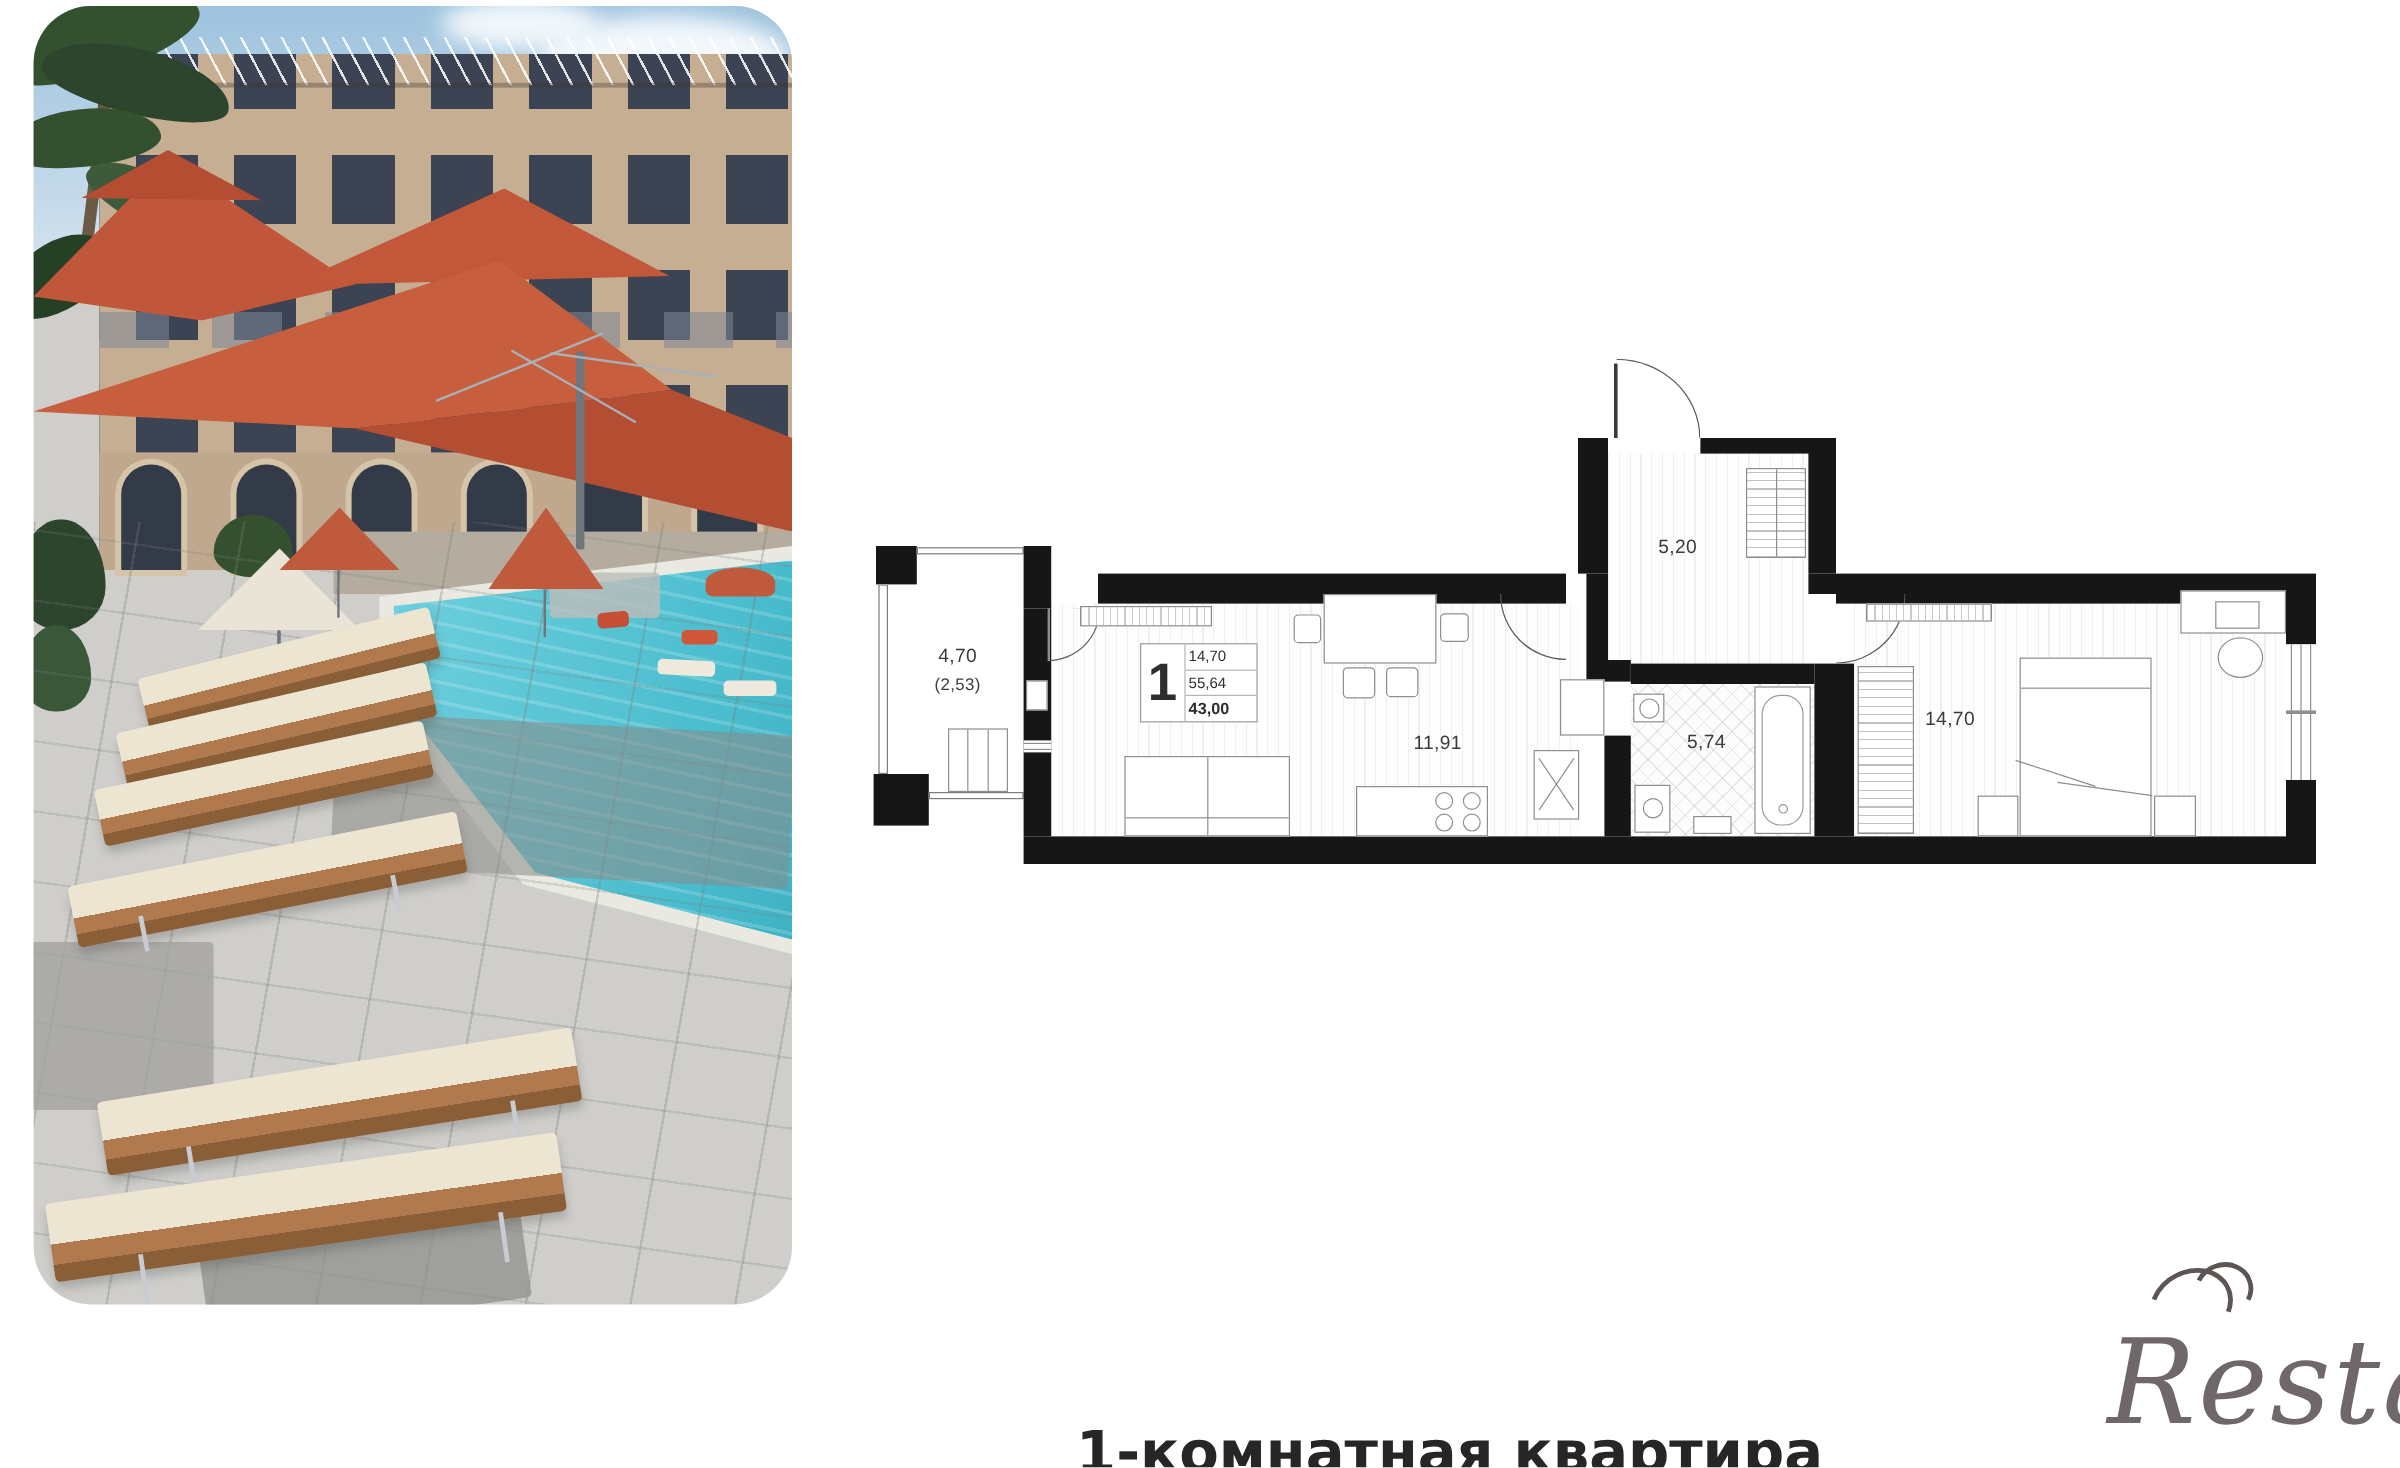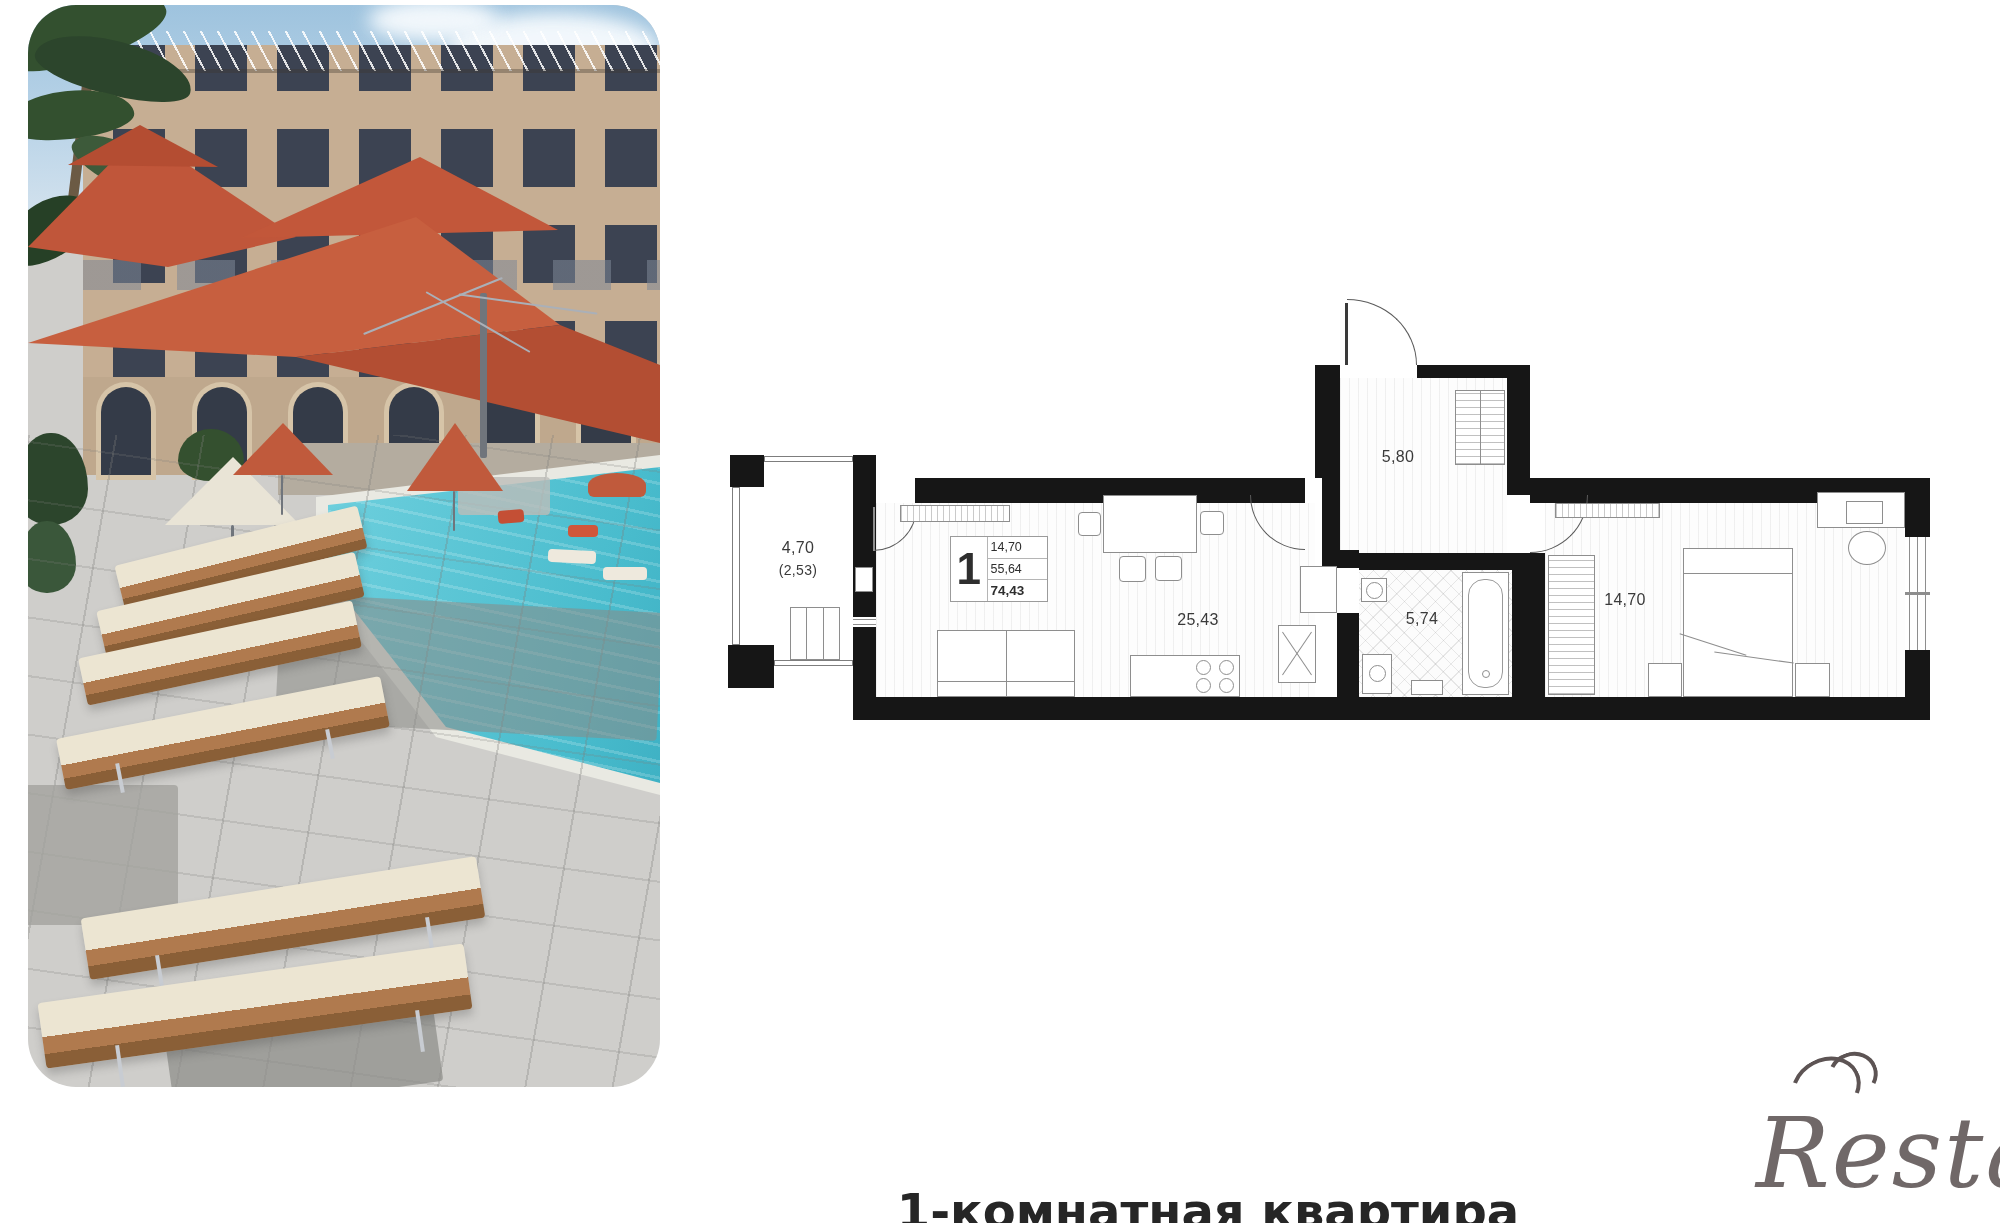--- a/index.html
+++ b/index.html
@@ -236,50 +236,50 @@
     <div class="thin-line" style="left:145px;top:277px;width:2px;height:44px;"></div>
     <div class="thin-line" style="left:617px;top:73px;width:3px;height:62px;background:#3a3a3a;"></div>
     <div class="arc tr" style="left:619px;top:69px;width:70px;height:66px;"></div>
     <div class="arc bl" style="left:522px;top:265px;width:55px;height:55px;"></div>
     <div class="arc br" style="left:802px;top:265px;width:58px;height:58px;"></div>
     <div class="fur" style="left:572px;top:336px;width:37px;height:47px;"></div>
 
     <div class="fur shelves" style="left:727px;top:160px;width:50px;height:75px;">
       <div class="thin-line" style="left:50%;top:0;width:1px;height:100%;"></div>
     </div>
-    <div class="plabel" style="left:670px;top:227px;">5,80</div>
+    <div class="plabel" style="left:670px;top:227px;">5,20</div>
 
     <div class="fur dense-h" style="left:172px;top:275px;width:110px;height:17px;"></div>
     <div class="info-box" style="left:222px;top:306px;width:98px;height:66px;">
       <div class="info-rooms">1</div>
       <div class="info-col">
         <div>14,70</div>
         <div>55,64</div>
-        <div>74,43</div>
+        <div>43,00</div>
       </div>
     </div>
     <div class="fur" style="left:375px;top:265px;width:94px;height:58px;"></div>
     <div class="chair" style="left:350px;top:282px;width:23px;height:24px;"></div>
     <div class="chair" style="left:472px;top:281px;width:24px;height:24px;"></div>
     <div class="chair" style="left:391px;top:326px;width:27px;height:26px;"></div>
     <div class="chair" style="left:427px;top:326px;width:27px;height:25px;"></div>
     <div class="fur" style="left:209px;top:400px;width:138px;height:67px;">
       <div class="thin-line" style="left:0;bottom:14px;width:100%;height:1px;"></div>
       <div class="thin-line" style="left:50%;top:0;width:1px;height:100%;"></div>
     </div>
     <div class="fur" style="left:402px;top:425px;width:110px;height:42px;"></div>
     <div class="burner" style="left:468px;top:430px;"></div>
     <div class="burner" style="left:491px;top:430px;"></div>
     <div class="burner" style="left:468px;top:448px;"></div>
     <div class="burner" style="left:491px;top:448px;"></div>
     <div class="fur" style="left:550px;top:395px;width:38px;height:58px;overflow:hidden;">
       <div class="thin-line" style="left:-8px;top:27px;width:52px;height:1px;transform:rotate(56deg);"></div>
       <div class="thin-line" style="left:-8px;top:27px;width:52px;height:1px;transform:rotate(-56deg);"></div>
     </div>
-    <div class="plabel" style="left:470px;top:390px;">25,43</div>
+    <div class="plabel" style="left:470px;top:390px;">11,91</div>
 
     <div class="fur" style="left:734px;top:342px;width:47px;height:123px;">
       <div style="position:absolute;left:5px;top:6px;right:5px;bottom:6px;border:1px solid #9a9a9a;border-radius:16px;"></div>
       <div class="circle" style="left:19px;bottom:16px;width:8px;height:8px;"></div>
     </div>
     <div class="fur" style="left:634px;top:424px;width:30px;height:40px;">
       <div class="circle" style="left:6px;top:10px;width:17px;height:17px;"></div>
     </div>
     <div class="fur" style="left:683px;top:450px;width:32px;height:15px;"></div>
 

